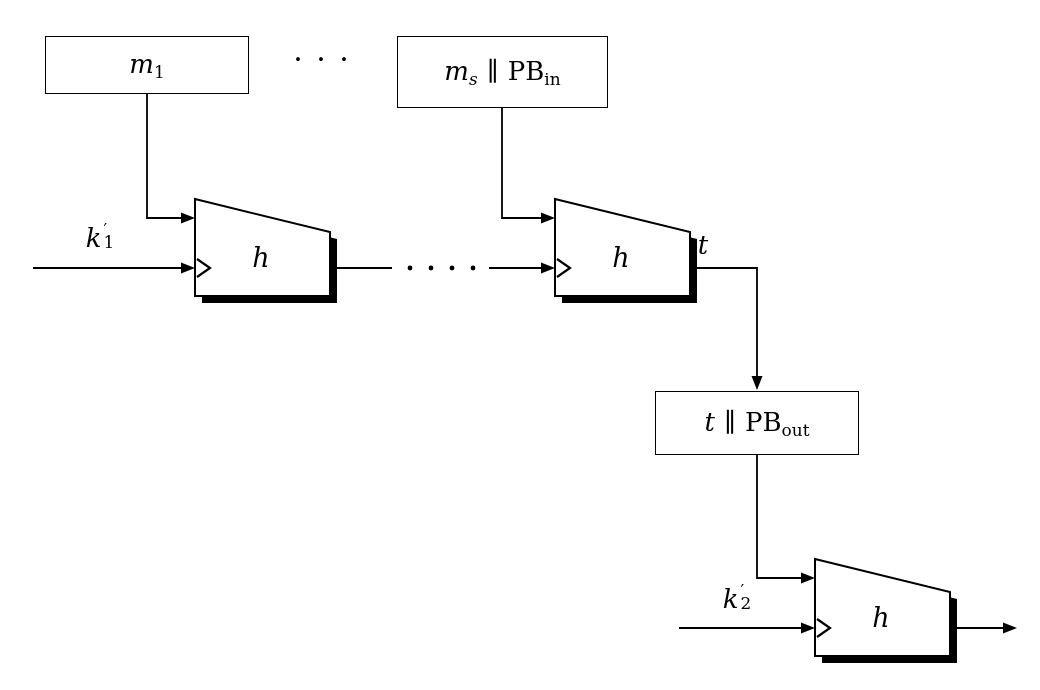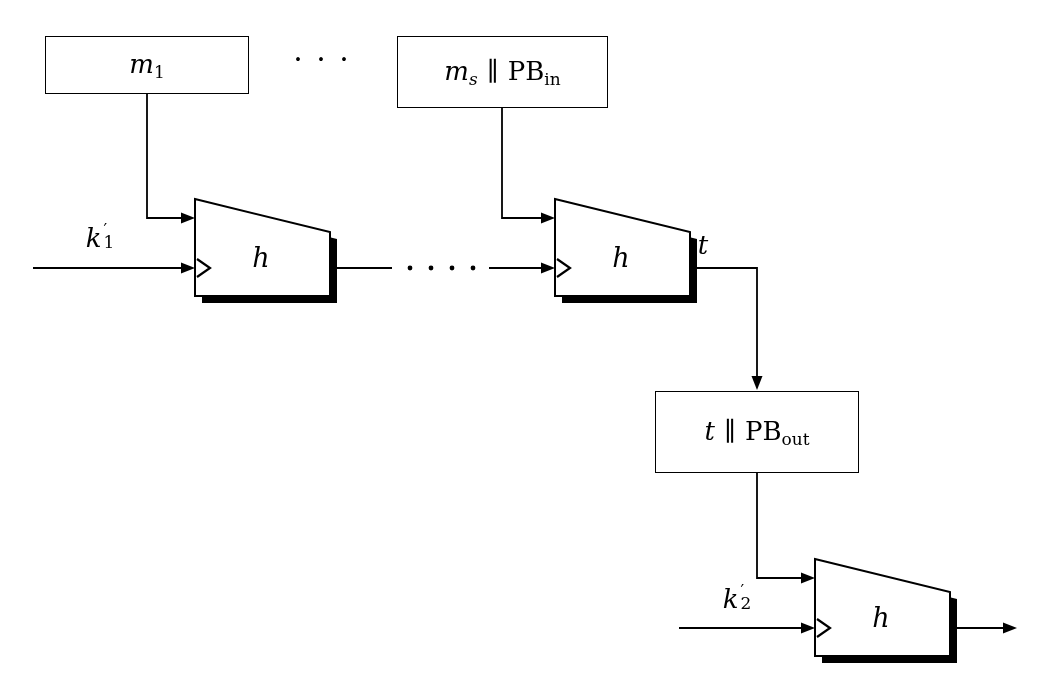--- a/index.html
+++ b/index.html
@@ -99,21 +99,21 @@
         </span>
       </span>
   </div>
 
   <div class="label hlabel center" style="left:261px; top:257px">h</div>
   <div class="label hlabel center" style="left:621px; top:257px">h</div>
   <div class="label hlabel center" style="left:881px; top:617px">h</div>
 
   <div class="label it center" style="left:703px; top:245px">t</div>
 
-  <div class="rect-box" style="left:655px; top:391px; width:204px; height:82px">
+  <div class="rect-box" style="left:655px; top:391px; width:204px; height:64px">
     <span class="math"><i class="it">t</i><span class="sep">∥</span><span class="rm">PB</span><sub class="rm">out</sub></span>
   </div>
 
   <div class="label center" style="left:737px; top:599px">
     <span class="klabel">
         <i class="it">k</i>
         <span class="kstack">
           <span class="pr">′</span>
           <span class="sb">2</span>
         </span>

